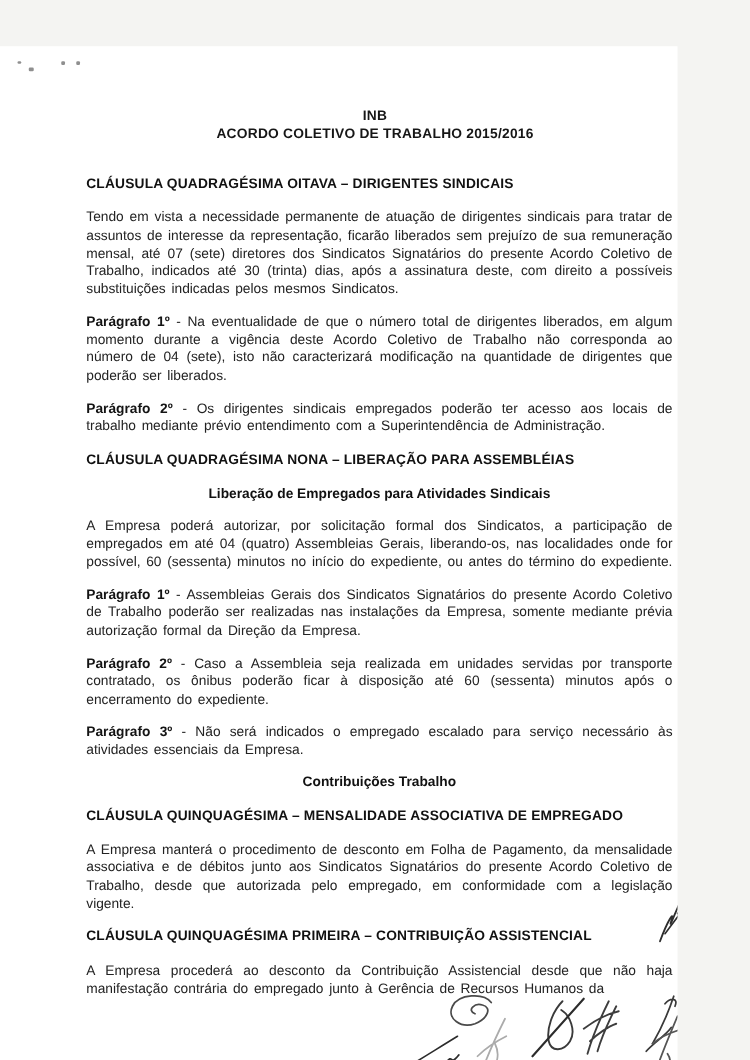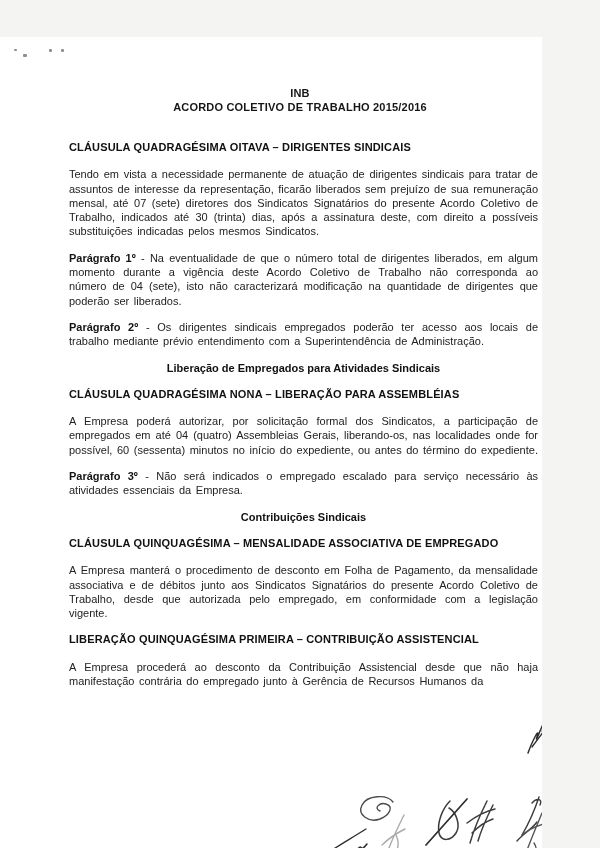--- a/index.html
+++ b/index.html
@@ -93,37 +93,39 @@
   <div class="content">
 
     <div class="blk clause">CLÁUSULA QUADRAGÉSIMA OITAVA – DIRIGENTES SINDICAIS</div>
 
     <p class="blk body-par">Tendo em vista a necessidade permanente de atuação de dirigentes sindicais para tratar de assuntos de interesse da representação, ficarão liberados sem prejuízo de sua remuneração mensal, até 07 (sete) diretores dos Sindicatos Signatários do presente Acordo Coletivo de Trabalho, indicados até 30 (trinta) dias, após a assinatura deste, com direito a possíveis substituições indicadas pelos mesmos Sindicatos.</p>
 
     <p class="blk body-par"><strong>Parágrafo 1º</strong><span> - Na eventualidade de que o número total de dirigentes liberados, em algum momento durante a vigência deste Acordo Coletivo de Trabalho não corresponda ao número de 04 (sete), isto não caracterizará modificação na quantidade de dirigentes que poderão ser liberados.</span></p>
 
     <p class="blk body-par"><strong>Parágrafo 2º</strong><span> - Os dirigentes sindicais empregados poderão ter acesso aos locais de trabalho mediante prévio entendimento com a Superintendência de Administração.</span></p>
 
+    <div class="blk clause">CLÁUSULA QUADRAGÉSIMA NONA – LIBERAÇÃO PARA ASSEMBLÉIAS</div>
+
     <div class="blk center-head">Liberação de Empregados para Atividades Sindicais</div>
-
-    <div class="blk clause">CLÁUSULA QUADRAGÉSIMA NONA – LIBERAÇÃO PARA ASSEMBLÉIAS</div>
 
     <p class="blk body-par">A Empresa poderá autorizar, por solicitação formal dos Sindicatos, a participação de empregados em até 04 (quatro) Assembleias Gerais, liberando-os, nas localidades onde for possível, 60 (sessenta) minutos no início do expediente, ou antes do término do expediente.</p>
 
+    <p class="blk body-par"><strong>Parágrafo 1º</strong><span> - Assembleias Gerais dos Sindicatos Signatários do presente Acordo Coletivo de Trabalho poderão ser realizadas nas instalações da Empresa, somente mediante prévia autorização formal da Direção da Empresa.</span></p>
 
+    <p class="blk body-par"><strong>Parágrafo 2º</strong><span> - Caso a Assembleia seja realizada em unidades servidas por transporte contratado, os ônibus poderão ficar à disposição até 60 (sessenta) minutos após o encerramento do expediente.</span></p>
 
     <p class="blk body-par"><strong>Parágrafo 3º</strong><span> - Não será indicados o empregado escalado para serviço necessário às atividades essenciais da Empresa.</span></p>
 
-    <div class="blk center-head">Contribuições Sindicais</div>
+    <div class="blk center-head">Contribuições Trabalho</div>
 
     <div class="blk clause">CLÁUSULA QUINQUAGÉSIMA – MENSALIDADE ASSOCIATIVA DE EMPREGADO</div>
 
     <p class="blk body-par">A Empresa manterá o procedimento de desconto em Folha de Pagamento, da mensalidade associativa e de débitos junto aos Sindicatos Signatários do presente Acordo Coletivo de Trabalho, desde que autorizada pelo empregado, em conformidade com a legislação vigente.</p>
 
-    <div class="blk clause">LIBERAÇÃO QUINQUAGÉSIMA PRIMEIRA – CONTRIBUIÇÃO ASSISTENCIAL</div>
+    <div class="blk clause">CLÁUSULA QUINQUAGÉSIMA PRIMEIRA – CONTRIBUIÇÃO ASSISTENCIAL</div>
 
     <p class="blk body-par">A Empresa procederá ao desconto da Contribuição Assistencial desde que não haja manifestação contrária do empregado junto à Gerência de Recursos Humanos da</p>
 
   </div>
 
 
   <div class="sig" style="left:518px;top:636px;">
     <svg width="74" height="88" viewBox="0 0 74 88" fill="none" xmlns="http://www.w3.org/2000/svg">
       <path d="M10 80 C16 64 22 54 19 64 C16 74 26 46 32 38 C38 30 33 46 38 40 C44 33 42 24 50 19 C55 16 51 26 56 21 C60 17 64 12 67 9" stroke="#2e2e2e" stroke-width="1.5" stroke-linecap="round"></path>
       <path d="M14 74 C30 52 48 30 64 13" stroke="#2e2e2e" stroke-width="1.3" stroke-linecap="round"></path>

